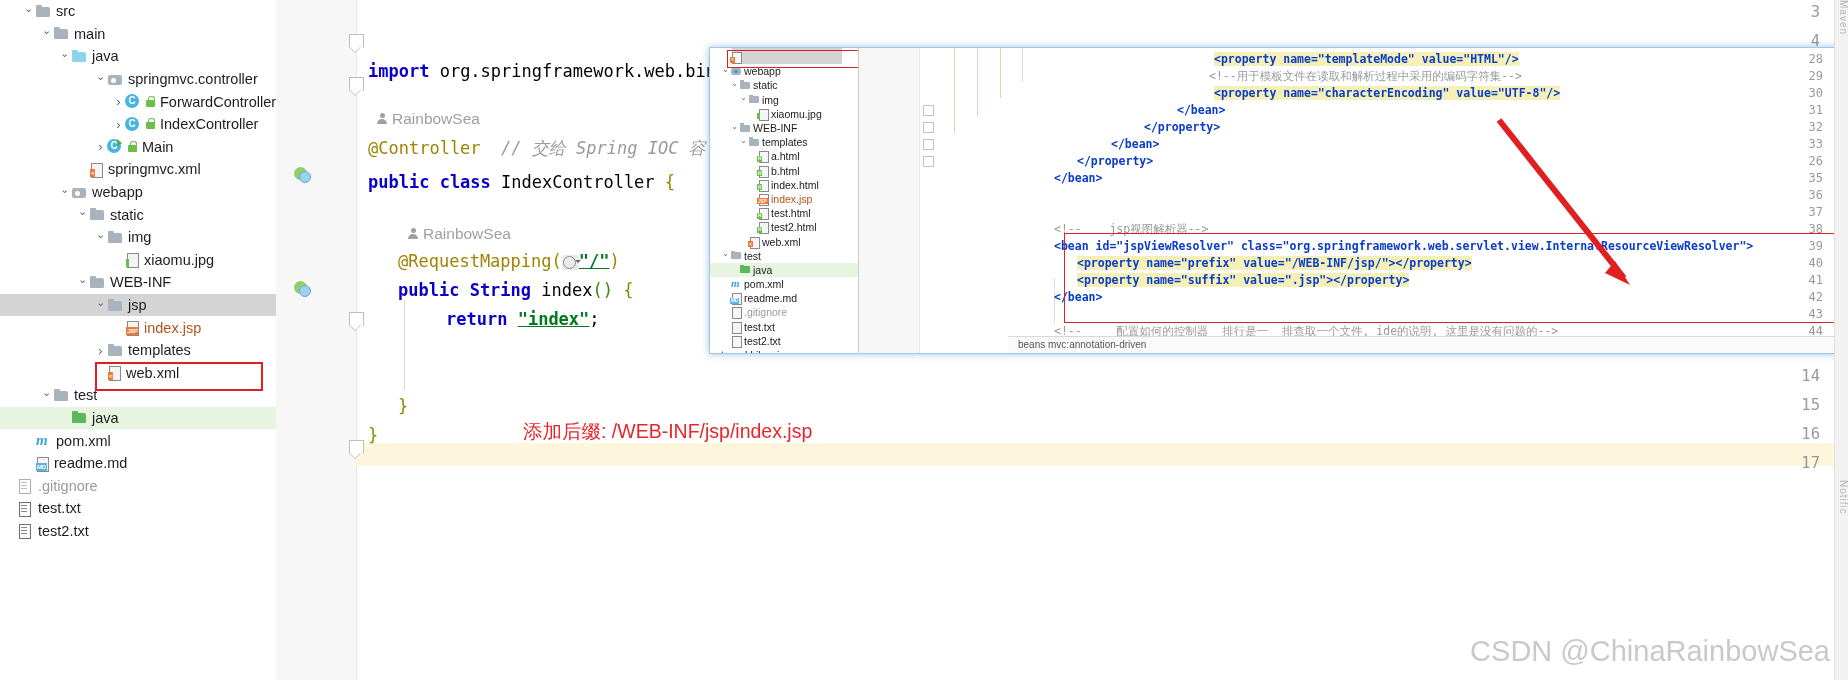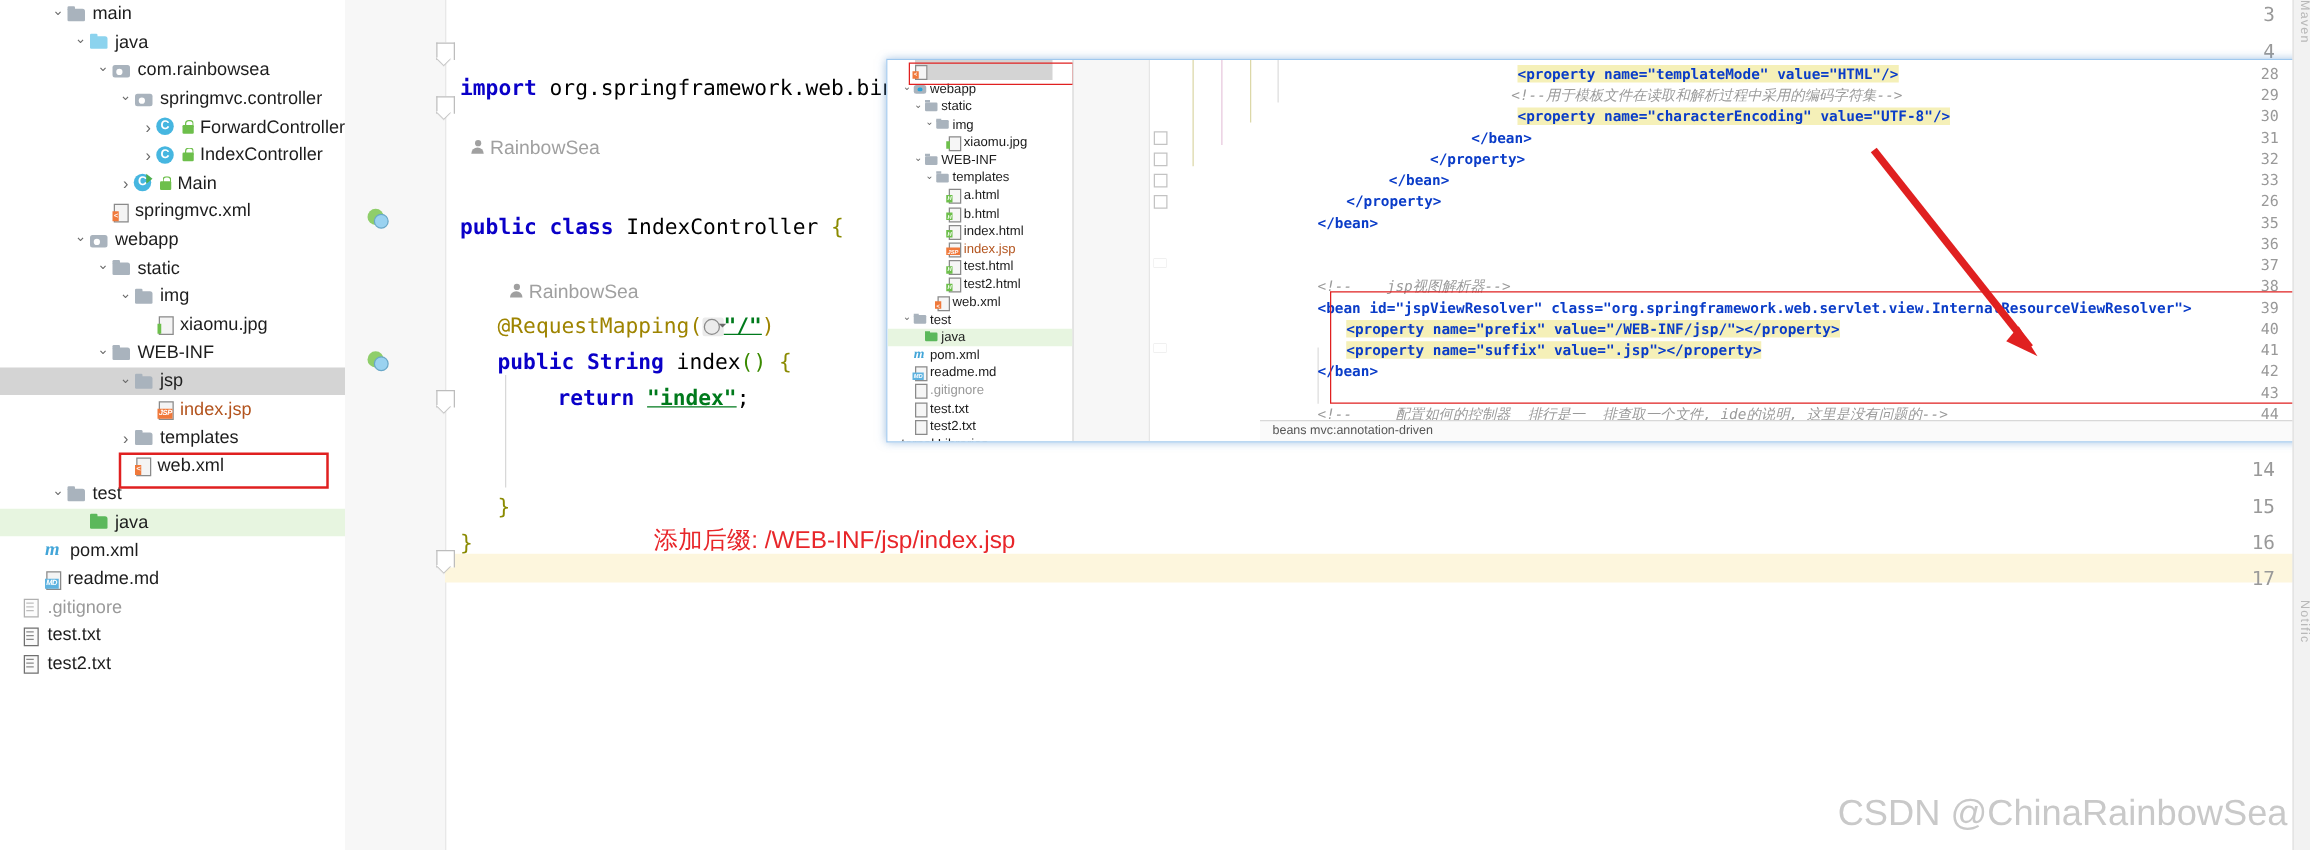--- a/index.html
+++ b/index.html
@@ -268,21 +268,21 @@
   }
   #ov-gutter{position:absolute;left:0;top:0;width:60px;height:305px;background:#f7f7f7;border-right:1px solid #e6e6e6;}
   .ovlnum{position:absolute;right:26px;color:#999;font-size:12px;font-family:"DejaVu Sans Mono","Liberation Mono",monospace;}
   .ovfold{position:absolute;left:64px;width:9px;height:9px;border:1px solid #c3c3c3;background:#fff;}
   .ovfold.tri{border:none;width:0;height:0;border-left:5px solid transparent;border-right:5px solid transparent;border-top:7px solid #fff;filter:drop-shadow(0 0 0.6px #c3c3c3);}
   .ovcode{
     position:absolute;white-space:pre;font-size:11.5px;
     font-family:"DejaVu Sans Mono","Liberation Mono",monospace;color:#000;
   }
   .xtag{color:#0a3cc8;font-weight:bold;}
-  .xcmt{color:#9a9a9a;font-style:italic;}
+  .xcmt{color:#9a9a9a;}
   .hl-yellow{background:#f5f0b8;}
   .vguide{position:absolute;width:1px;background:#ddd;}
   .vguide.pink{background:#e8c8dd;}
   .vguide.ylw{background:#dcd8a8;}
   #ov-redbox{
     position:absolute;left:205px;top:185px;width:928px;height:88px;
     border:1.6px solid #e02020;
   }
   #ov-bottombar{
     position:absolute;left:149px;bottom:0;right:0;height:16px;background:#fafafa;border-top:1px solid #d8d8d8;
@@ -305,38 +305,38 @@
   #watermark{
     position:absolute;right:18px;bottom:12px;font-size:29px;color:#c9c9c9;
     font-family:"Liberation Sans",sans-serif;white-space:nowrap;
   }
 </style>
 </head>
 <body>
 
 <div id="project-tree">
 
+  <div class="trow i1">
+    <span class="arrow down"></span>
+    <span class="ic folder"></span>
+    <span class="tlabel">src</span>
+  </div>
 
   <div class="trow i2">
     <span class="arrow down"></span>
     <span class="ic folder"></span>
     <span class="tlabel">main</span>
   </div>
 
   <div class="trow i3">
     <span class="arrow down"></span>
     <span class="ic folder folder-blue"></span>
     <span class="tlabel">java</span>
   </div>
 
-  <div class="trow i4">
-    <span class="arrow down"></span>
-    <span class="ic pkg"></span>
-    <span class="tlabel">com.rainbowsea</span>
-  </div>
 
   <div class="trow i5">
     <span class="arrow down"></span>
     <span class="ic pkg"></span>
     <span class="tlabel">springmvc.controller</span>
   </div>
 
   <div class="trow i6">
     <span class="arrow right"></span>
     <span class="ic cls"></span>
@@ -502,20 +502,21 @@
   <div class="foldmark fold-arrowdown" style="top:398px"></div>
 
   <div class="springleaf" style="left:18px;top:167px"></div>
   <div class="springleaf" style="left:18px;top:281px"></div>
 
 
   <div class="codeline" style="top:61px"><span class="kw">import</span><span> org.springframework.web.bin</span></div>
 
   <div class="author" style="left:100px;top:110px"><span class="pic"></span><span>RainbowSea</span></div>
 
+  <div class="codeline" style="top:137px"><span class="anno">@Controller</span><span>  </span><span class="cmt">// 交给 Spring IOC 容</span></div>
 
   <div class="codeline" style="top:172px"><span class="kw">public class</span><span> IndexController </span><span class="brace-y">{</span></div>
 
   <div class="author" style="left:131px;top:225px"><span class="pic"></span><span>RainbowSea</span></div>
 
   <div class="codeline" style="left:122px;top:251px"><span class="anno">@RequestMapping(</span><span class="globe"></span><span class="strlink">"/"</span><span class="anno">)</span></div>
 
   <div class="codeline" style="left:122px;top:280px"><span class="kw">public String</span><span> index</span><span class="brace-g">()</span><span class="brace-y"> {</span></div>
 
   <div class="codeline" style="left:170px;top:309px"><span class="kw">return</span><span> </span><span class="strlink">"index"</span><span>;</span></div>

